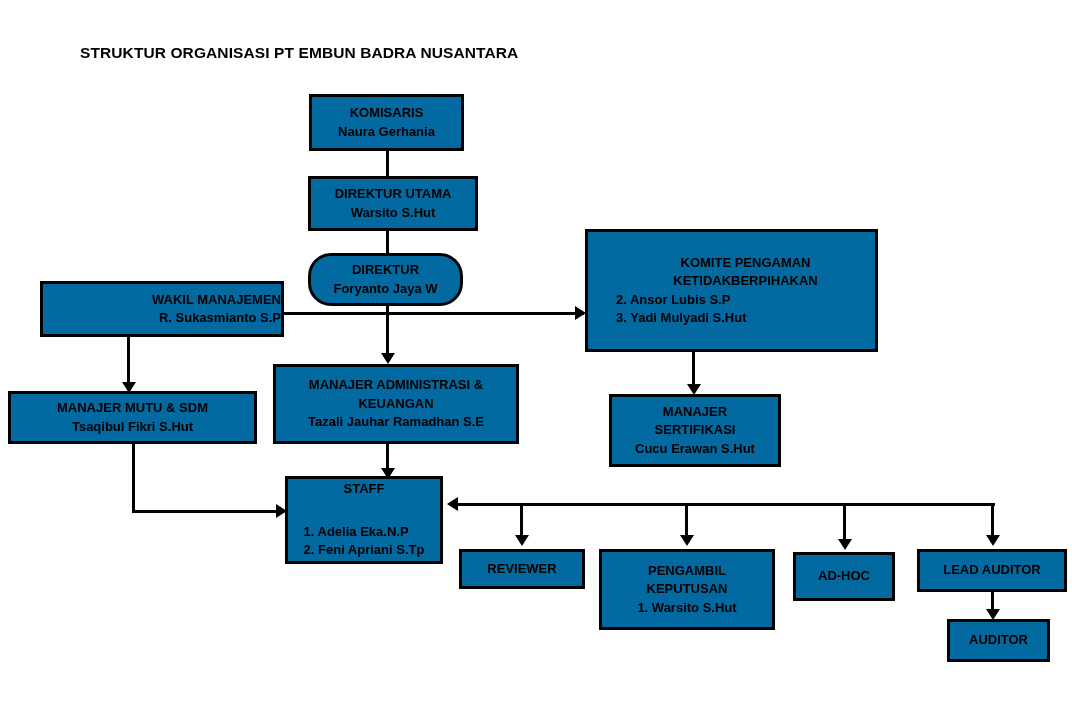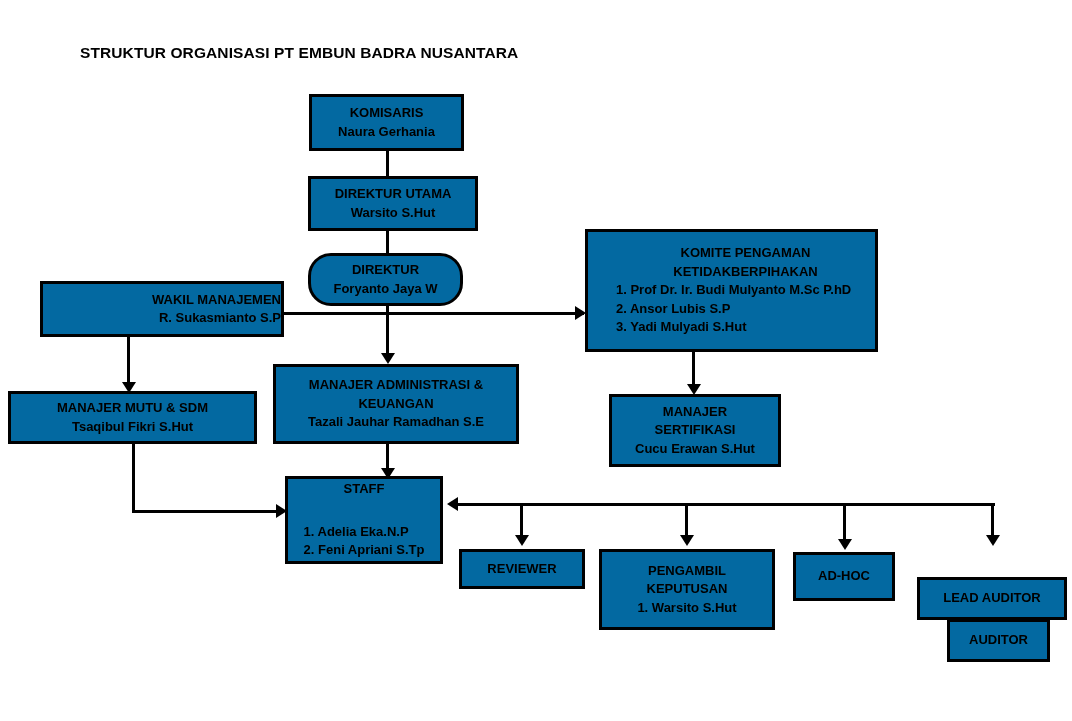--- a/index.html
+++ b/index.html
@@ -172,21 +172,20 @@
   </div>
 
   <div class="node" style="left:40px; top:281px; width:244px; height:56px;align-items:flex-end;">
     <div class="ttl">WAKIL MANAJEMEN</div>
     <div class="sub">R. Sukasmianto S.P</div>
   </div>
 
   <div class="node list-node" style="left:585px; top:229px; width:293px; height:123px;">
     <div class="ttl">KOMITE PENGAMAN</div>
     <div class="ttl">KETIDAKBERPIHAKAN</div>
-    <div class="sub">1. Prof Dr. Ir. Budi Mulyanto M.Sc P.hD</div>
     <div class="sub">2. Ansor Lubis S.P</div>
     <div class="sub">3. Yadi Mulyadi S.Hut</div>
   </div>
 
   <div class="node" style="left:273px; top:364px; width:246px; height:80px;">
     <div class="ttl">MANAJER ADMINISTRASI &amp;</div>
     <div class="ttl">KEUANGAN</div>
     <div class="sub">Tazali Jauhar Ramadhan S.E</div>
   </div>
 
@@ -218,21 +217,21 @@
     <div class="ttl">KEPUTUSAN</div>
     <div class="listwrap">
       <div class="sub">1. Warsito S.Hut</div>
     </div>
   </div>
 
   <div class="node" style="left:793px; top:552px; width:102px; height:49px;">
     <div class="ttl">AD-HOC</div>
   </div>
 
-  <div class="node" style="left:917px; top:549px; width:150px; height:43px;margin-top:28px;">
+  <div class="node" style="left:917px; top:549px; width:150px; height:43px;">
     <div class="ttl">LEAD AUDITOR</div>
   </div>
 
   <div class="node" style="left:947px; top:619px; width:103px; height:43px;">
     <div class="ttl">AUDITOR</div>
   </div>
 
 </div>
 
 </body></html>

